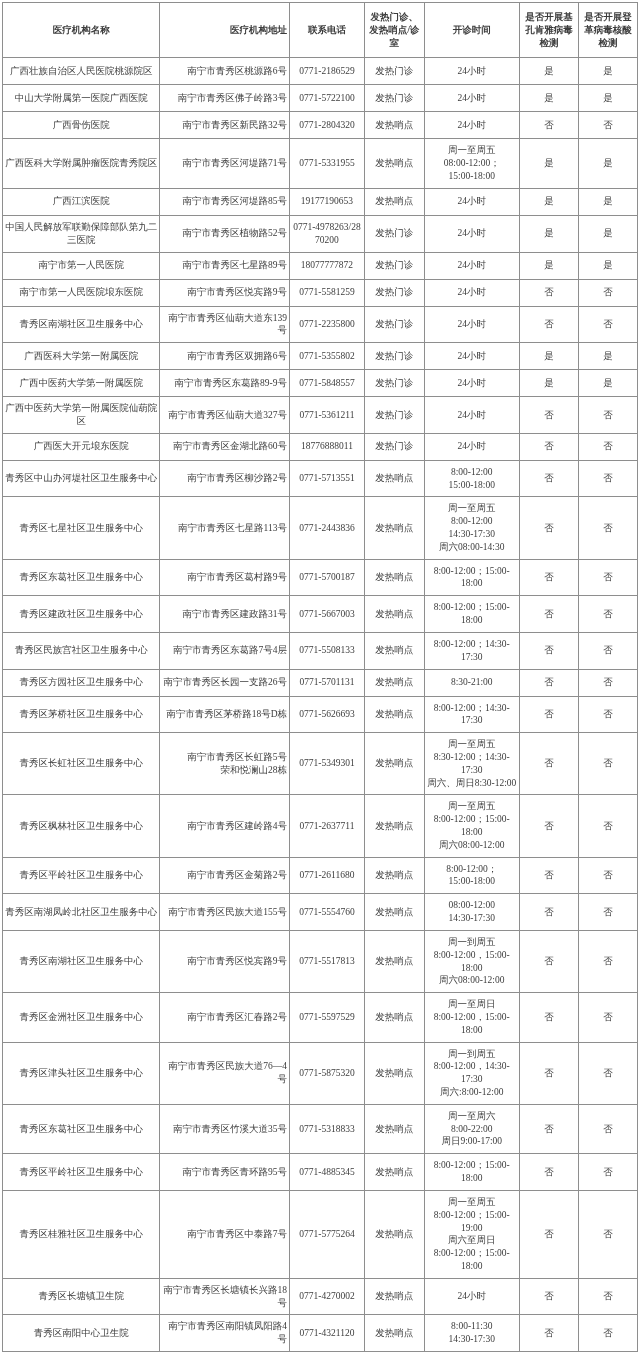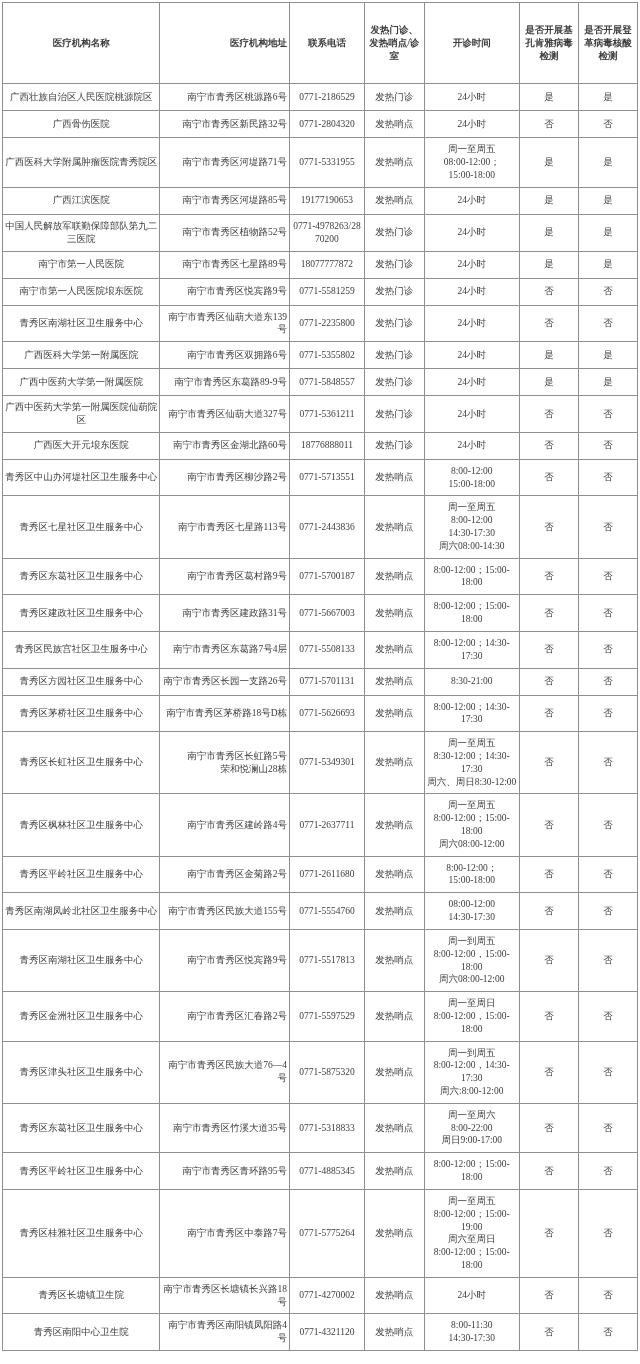--- a/index.html
+++ b/index.html
@@ -29,21 +29,21 @@
     font-size: 9.5px;
     line-height: 1.35;
     padding: 5px 2px;
     text-align: center;
     vertical-align: middle;
     white-space: pre-line;
     color: #3c3c3c;
   }
   th {
     font-weight: bold;
-    padding: 21px 2px;
+    padding: 8px 2px;
   }
   tbody td {
     height: 16px;
   }
   .col-phone {
     word-break: break-all;
     margin-left: 22px;
   }
   .col-name  { width: 24.8%; }
   .col-addr  { width: 20.4%; text-align: right; }
@@ -82,20 +82,29 @@
         <tr>
           <td class="col-name">广西壮族自治区人民医院桃源院区</td>
           <td class="col-addr">南宁市青秀区桃源路6号</td>
           <td class="col-tel col-phone">0771-2186529</td>
           <td class="col-fever">发热门诊</td>
           <td class="col-hours">24小时</td>
           <td class="col-chik">是</td>
           <td class="col-deng">是</td>
         </tr>
         <tr>
+          <td class="col-name">中山大学附属第一医院广西医院</td>
+          <td class="col-addr">南宁市青秀区佛子岭路3号</td>
+          <td class="col-tel col-phone">0771-5722100</td>
+          <td class="col-fever">发热门诊</td>
+          <td class="col-hours">24小时</td>
+          <td class="col-chik">是</td>
+          <td class="col-deng">是</td>
+        </tr>
+        <tr>
           <td class="col-name">广西骨伤医院</td>
           <td class="col-addr">南宁市青秀区新民路32号</td>
           <td class="col-tel col-phone">0771-2804320</td>
           <td class="col-fever">发热哨点</td>
           <td class="col-hours">24小时</td>
           <td class="col-chik">否</td>
           <td class="col-deng">否</td>
         </tr>
         <tr>
           <td class="col-name">广西医科大学附属肿瘤医院青秀院区</td>

